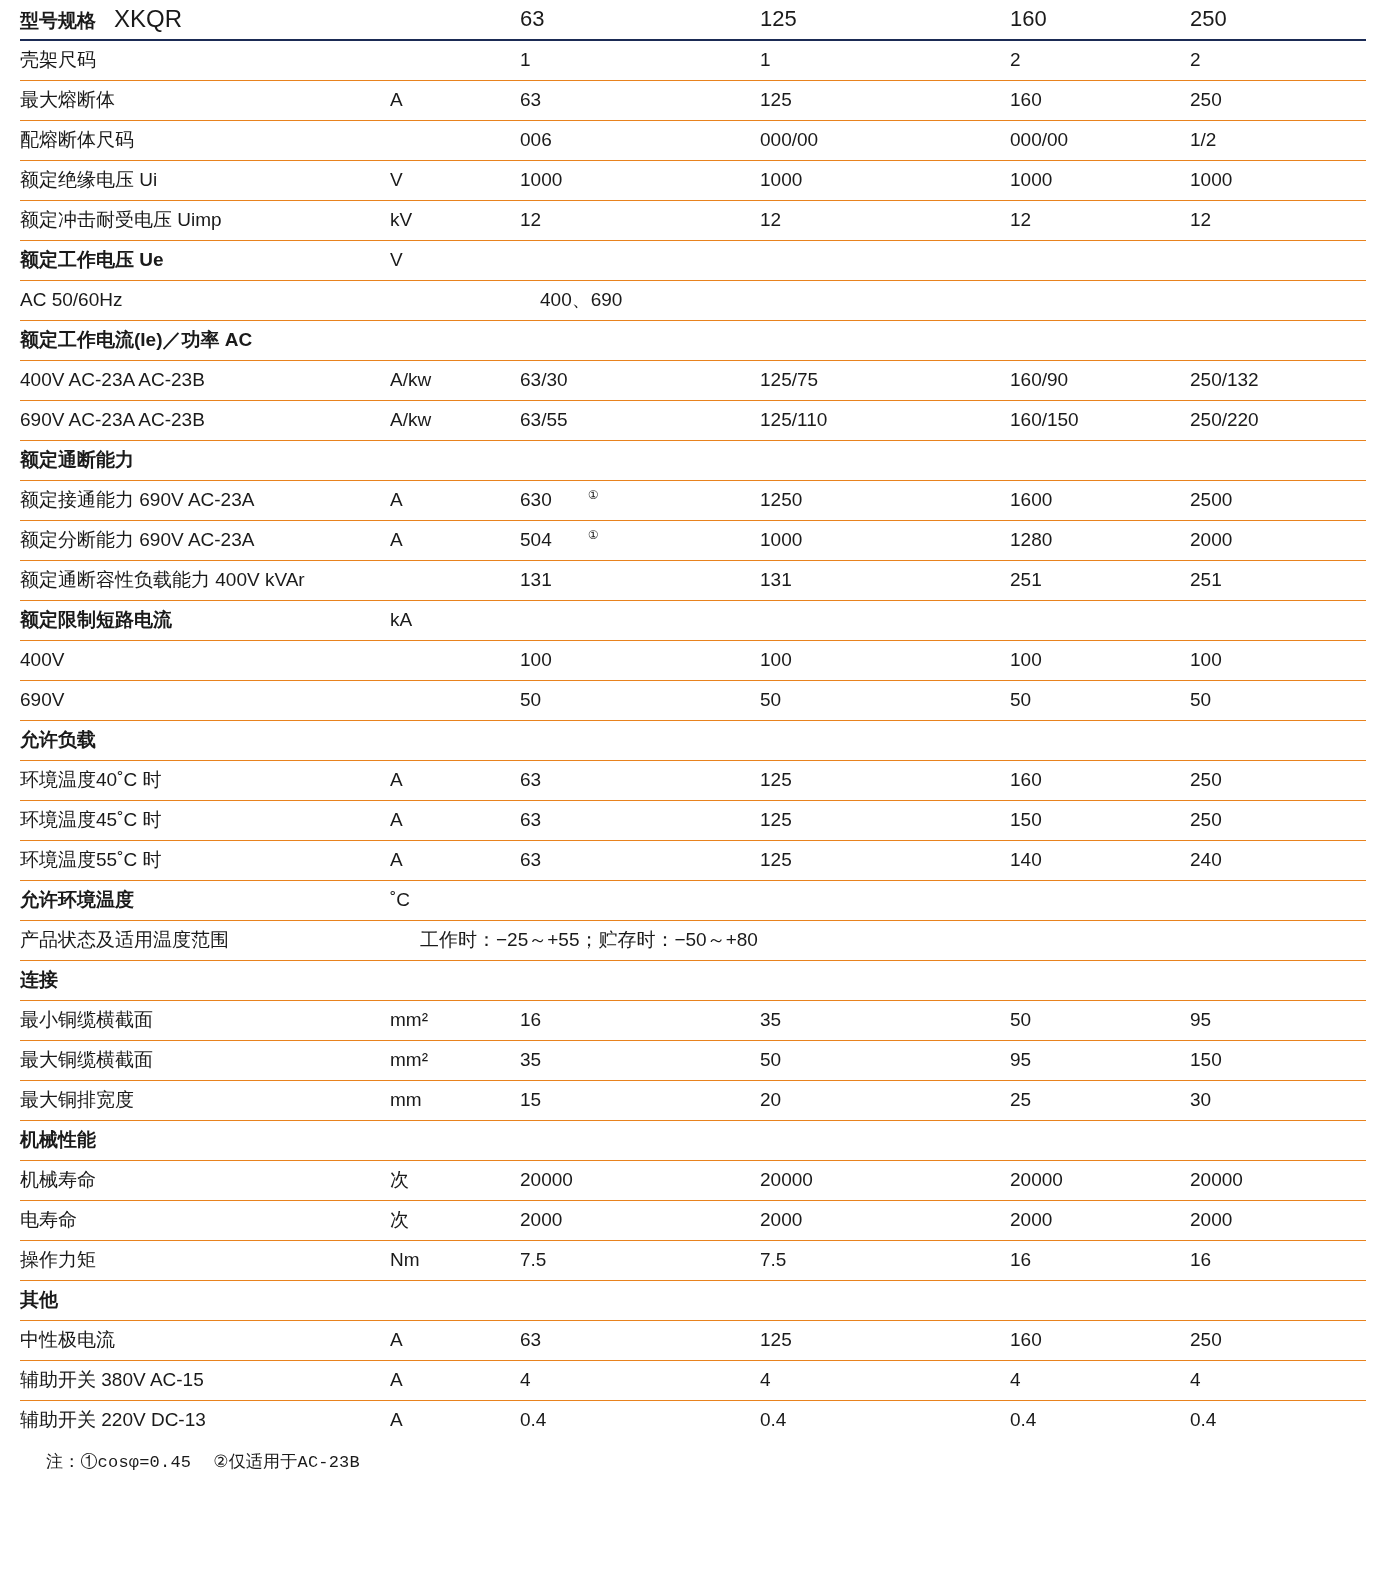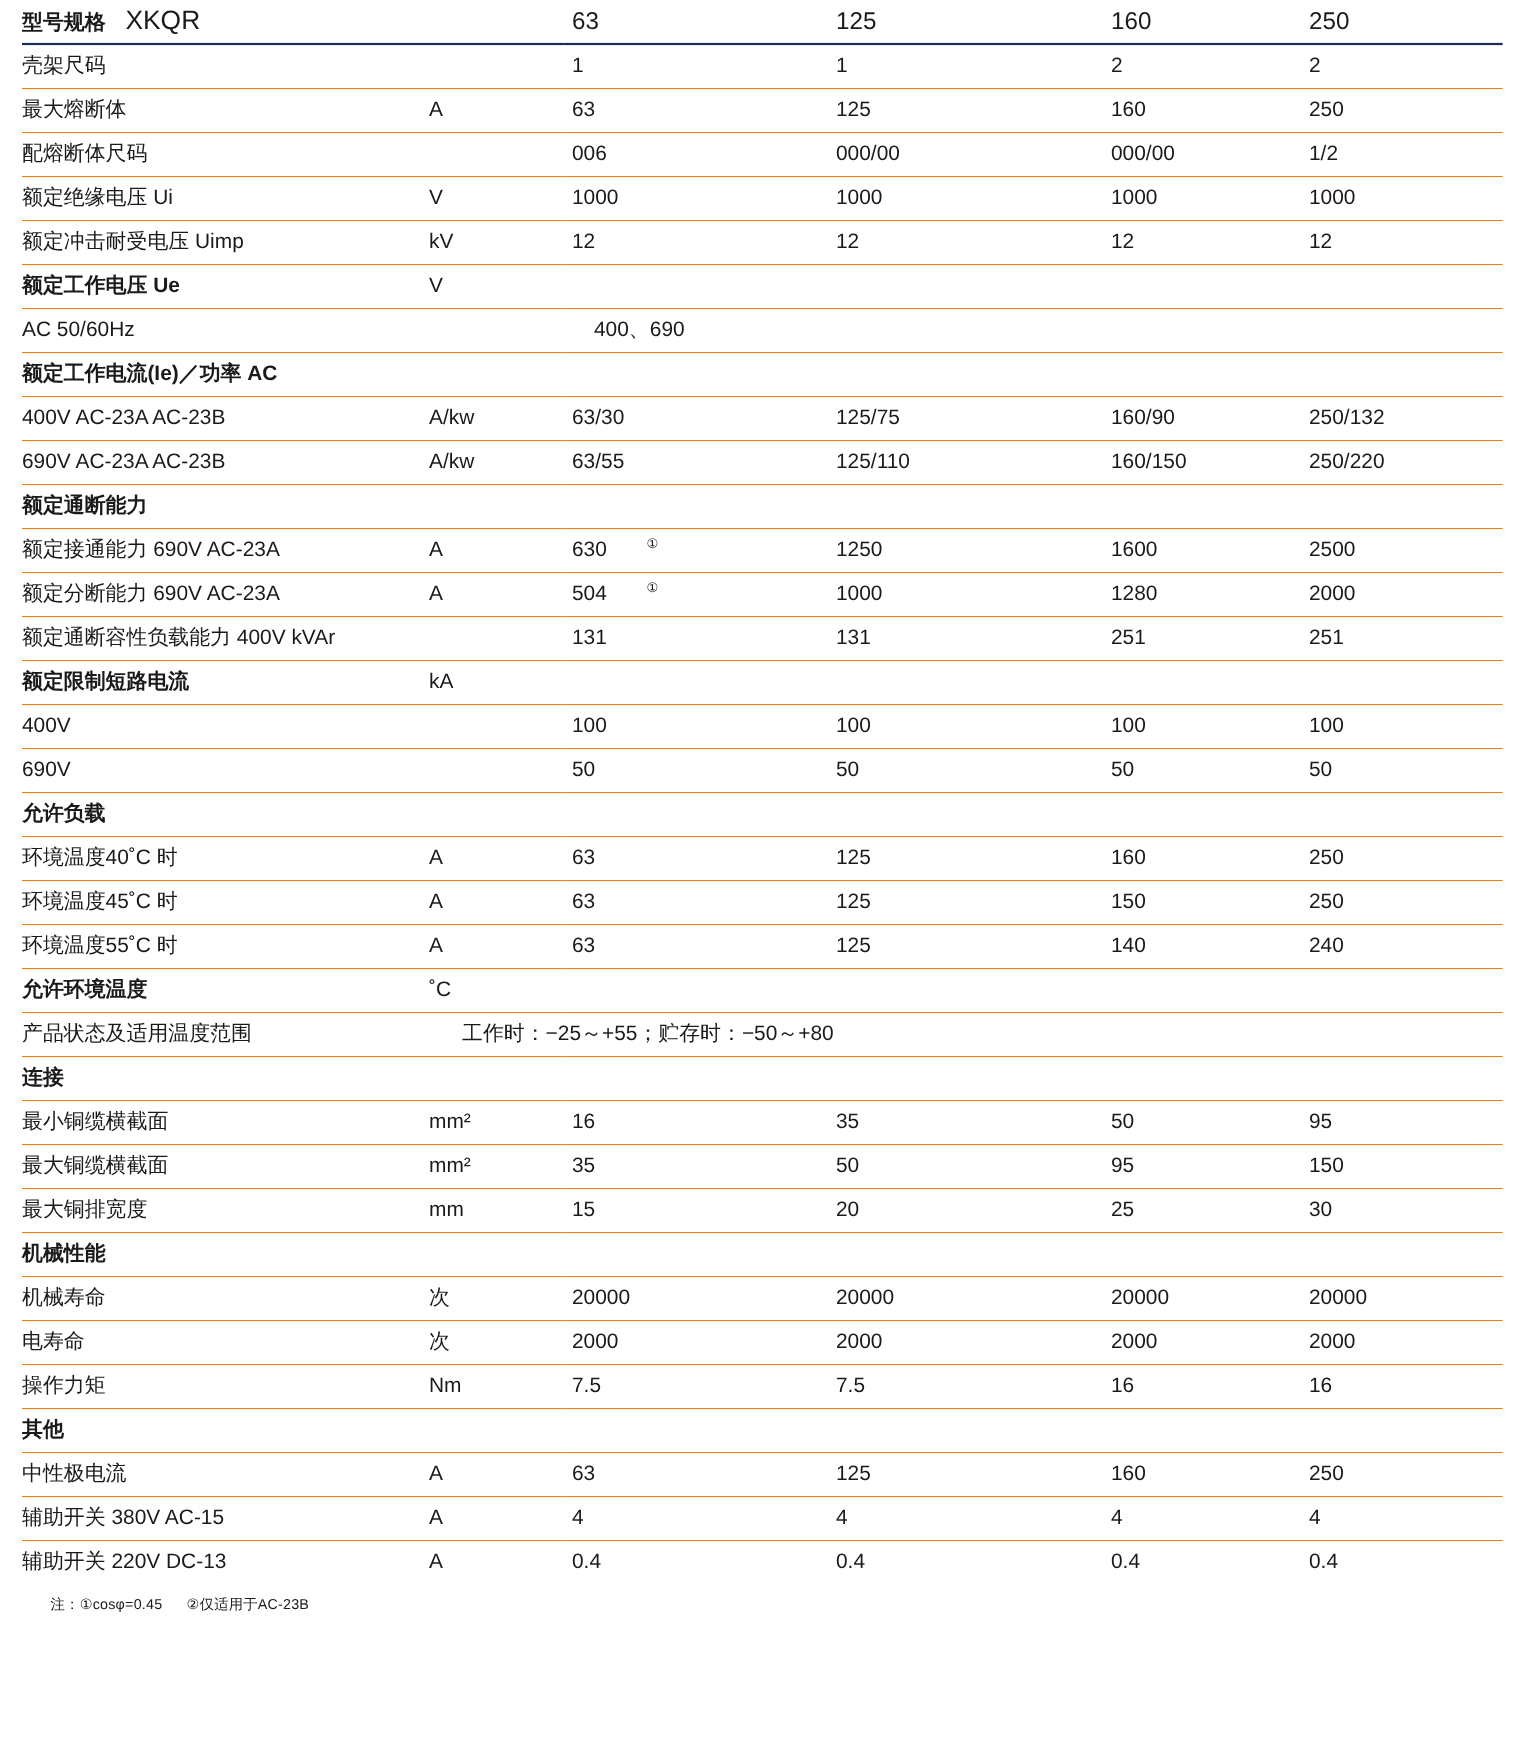--- a/index.html
+++ b/index.html
@@ -82,23 +82,24 @@
   .wide.indent { padding-left: 30px; }
 
   .sup {
     font-size: 12px;
     vertical-align: super;
     padding-left: 36px;
   }
   .note {
     margin-top: 10px;
     padding-left: 26px;
-    font-size: 13px;
+    font-size: 17px;
     color: #1a1a1a;
     letter-spacing: 0.2px;
+    font-family: Liberation Mono, monospace;
   }
   .note .gap { display: inline-block; width: 22px; }
 </style>
 </head>
 <body>
 
 <div id="sheet">
 
   <table class="spec">
     <colgroup>

